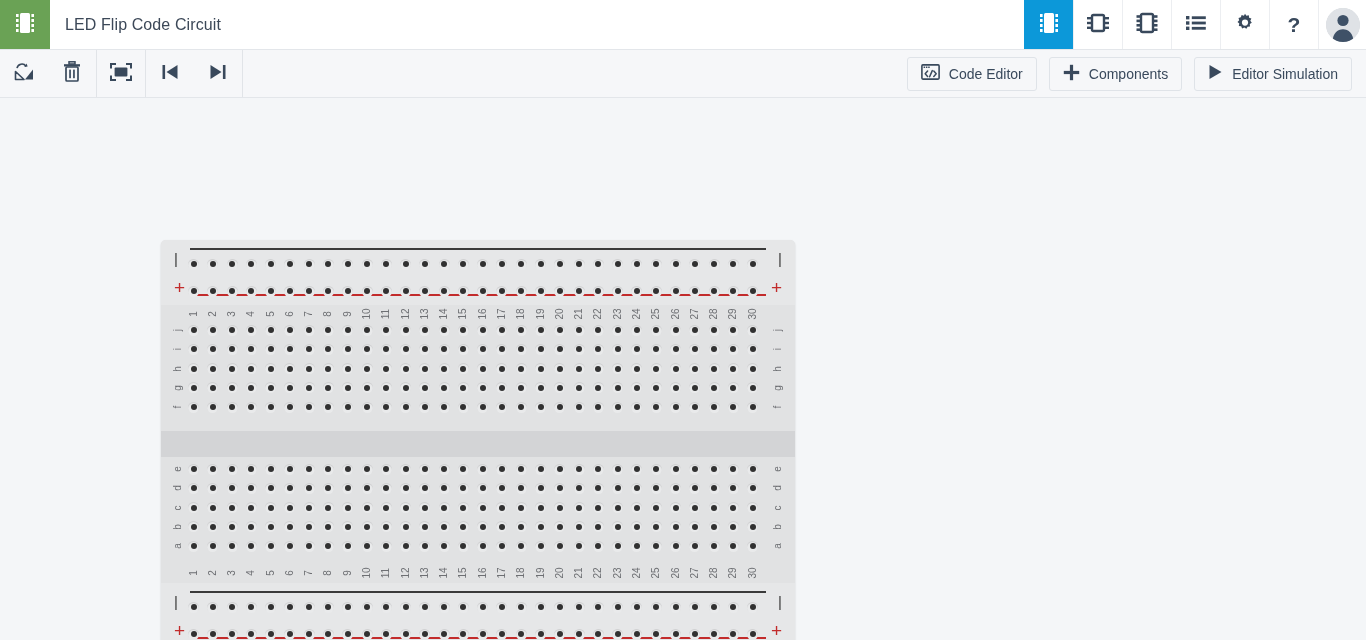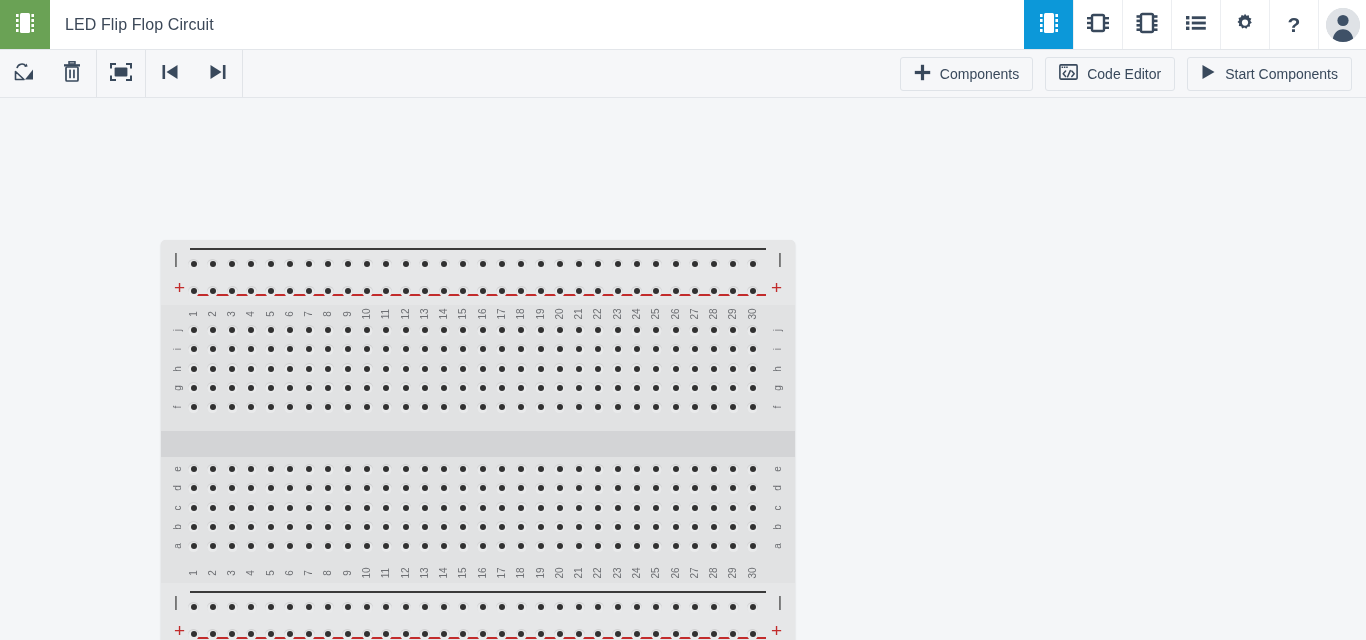--- a/index.html
+++ b/index.html
@@ -229,21 +229,21 @@
         <rect x="1" y="13" width="2.6" height="3" fill="#ffffff"></rect>
         <rect x="1" y="18" width="2.6" height="3" fill="#ffffff"></rect>
         <rect x="16.4" y="3" width="2.6" height="3" fill="#ffffff"></rect>
         <rect x="16.4" y="8" width="2.6" height="3" fill="#ffffff"></rect>
         <rect x="16.4" y="13" width="2.6" height="3" fill="#ffffff"></rect>
         <rect x="16.4" y="18" width="2.6" height="3" fill="#ffffff"></rect>
       </svg>
     </span>
   </div>
 
-  <div class="app-title">LED Flip Flop Circuit</div>
+  <div class="app-title">LED Flip Code Circuit</div>
 
   <div class="header-spacer"></div>
 
 
   <div class="hnav">
 
     <div class="hnav-item active">
       <span>
         <svg width="20" height="24" viewBox="0 0 20 24">
           <rect x="5" y="2" width="10" height="20" rx="1.5" fill="#ffffff"></rect>
@@ -391,50 +391,50 @@
 
     <div class="tb-sep"></div>
   </div>
 
   <div class="toolbar-spacer"></div>
 
   <div class="tb-right">
 
     <div class="tb-text-btn">
       <span>
-        <svg width="17" height="17" viewBox="0 0 17 17">
-          <rect x="6.9" y="0.8" width="3.2" height="15.4" fill="#39495c"></rect>
-          <rect x="0.8" y="6.9" width="15.4" height="3.2" fill="#39495c"></rect>
-        </svg>
-      </span>
-      <span>Components</span>
-    </div>
-
-    <div class="tb-text-btn">
-      <span>
         <svg width="19" height="16" viewBox="0 0 19 16">
           <rect x="0.9" y="0.9" width="17.2" height="14.2" rx="1" fill="none" stroke="#39495c" stroke-width="1.6"></rect>
           <rect x="2.6" y="2.5" width="1.5" height="1.5" fill="#39495c"></rect>
           <rect x="4.9" y="2.5" width="1.5" height="1.5" fill="#39495c"></rect>
           <rect x="7.2" y="2.5" width="1.5" height="1.5" fill="#39495c"></rect>
           <path d="M6.6 7 L4.2 9.8 L6.6 12.4" fill="none" stroke="#39495c" stroke-width="1.5" stroke-linecap="round" stroke-linejoin="round"></path>
           <path d="M11.3 6.6 L8.6 12.8" fill="none" stroke="#39495c" stroke-width="1.5" stroke-linecap="round"></path>
           <path d="M12.8 7 L15.2 9.8 L12.8 12.4" fill="none" stroke="#39495c" stroke-width="1.5" stroke-linecap="round" stroke-linejoin="round"></path>
         </svg>
       </span>
       <span>Code Editor</span>
     </div>
 
     <div class="tb-text-btn">
       <span>
+        <svg width="17" height="17" viewBox="0 0 17 17">
+          <rect x="6.9" y="0.8" width="3.2" height="15.4" fill="#39495c"></rect>
+          <rect x="0.8" y="6.9" width="15.4" height="3.2" fill="#39495c"></rect>
+        </svg>
+      </span>
+      <span>Components</span>
+    </div>
+
+    <div class="tb-text-btn">
+      <span>
         <svg width="15" height="16" viewBox="0 0 15 16">
           <path d="M1.5 1 L1.5 15 L13.5 8 Z" fill="#39495c"></path>
         </svg>
       </span>
-      <span>Start Components</span>
+      <span>Editor Simulation</span>
     </div>
 
   </div>
 </div>
 
 <div class="canvas">
 
   <div class="breadboard" id="breadboard">
 
     <div class="rail top">

